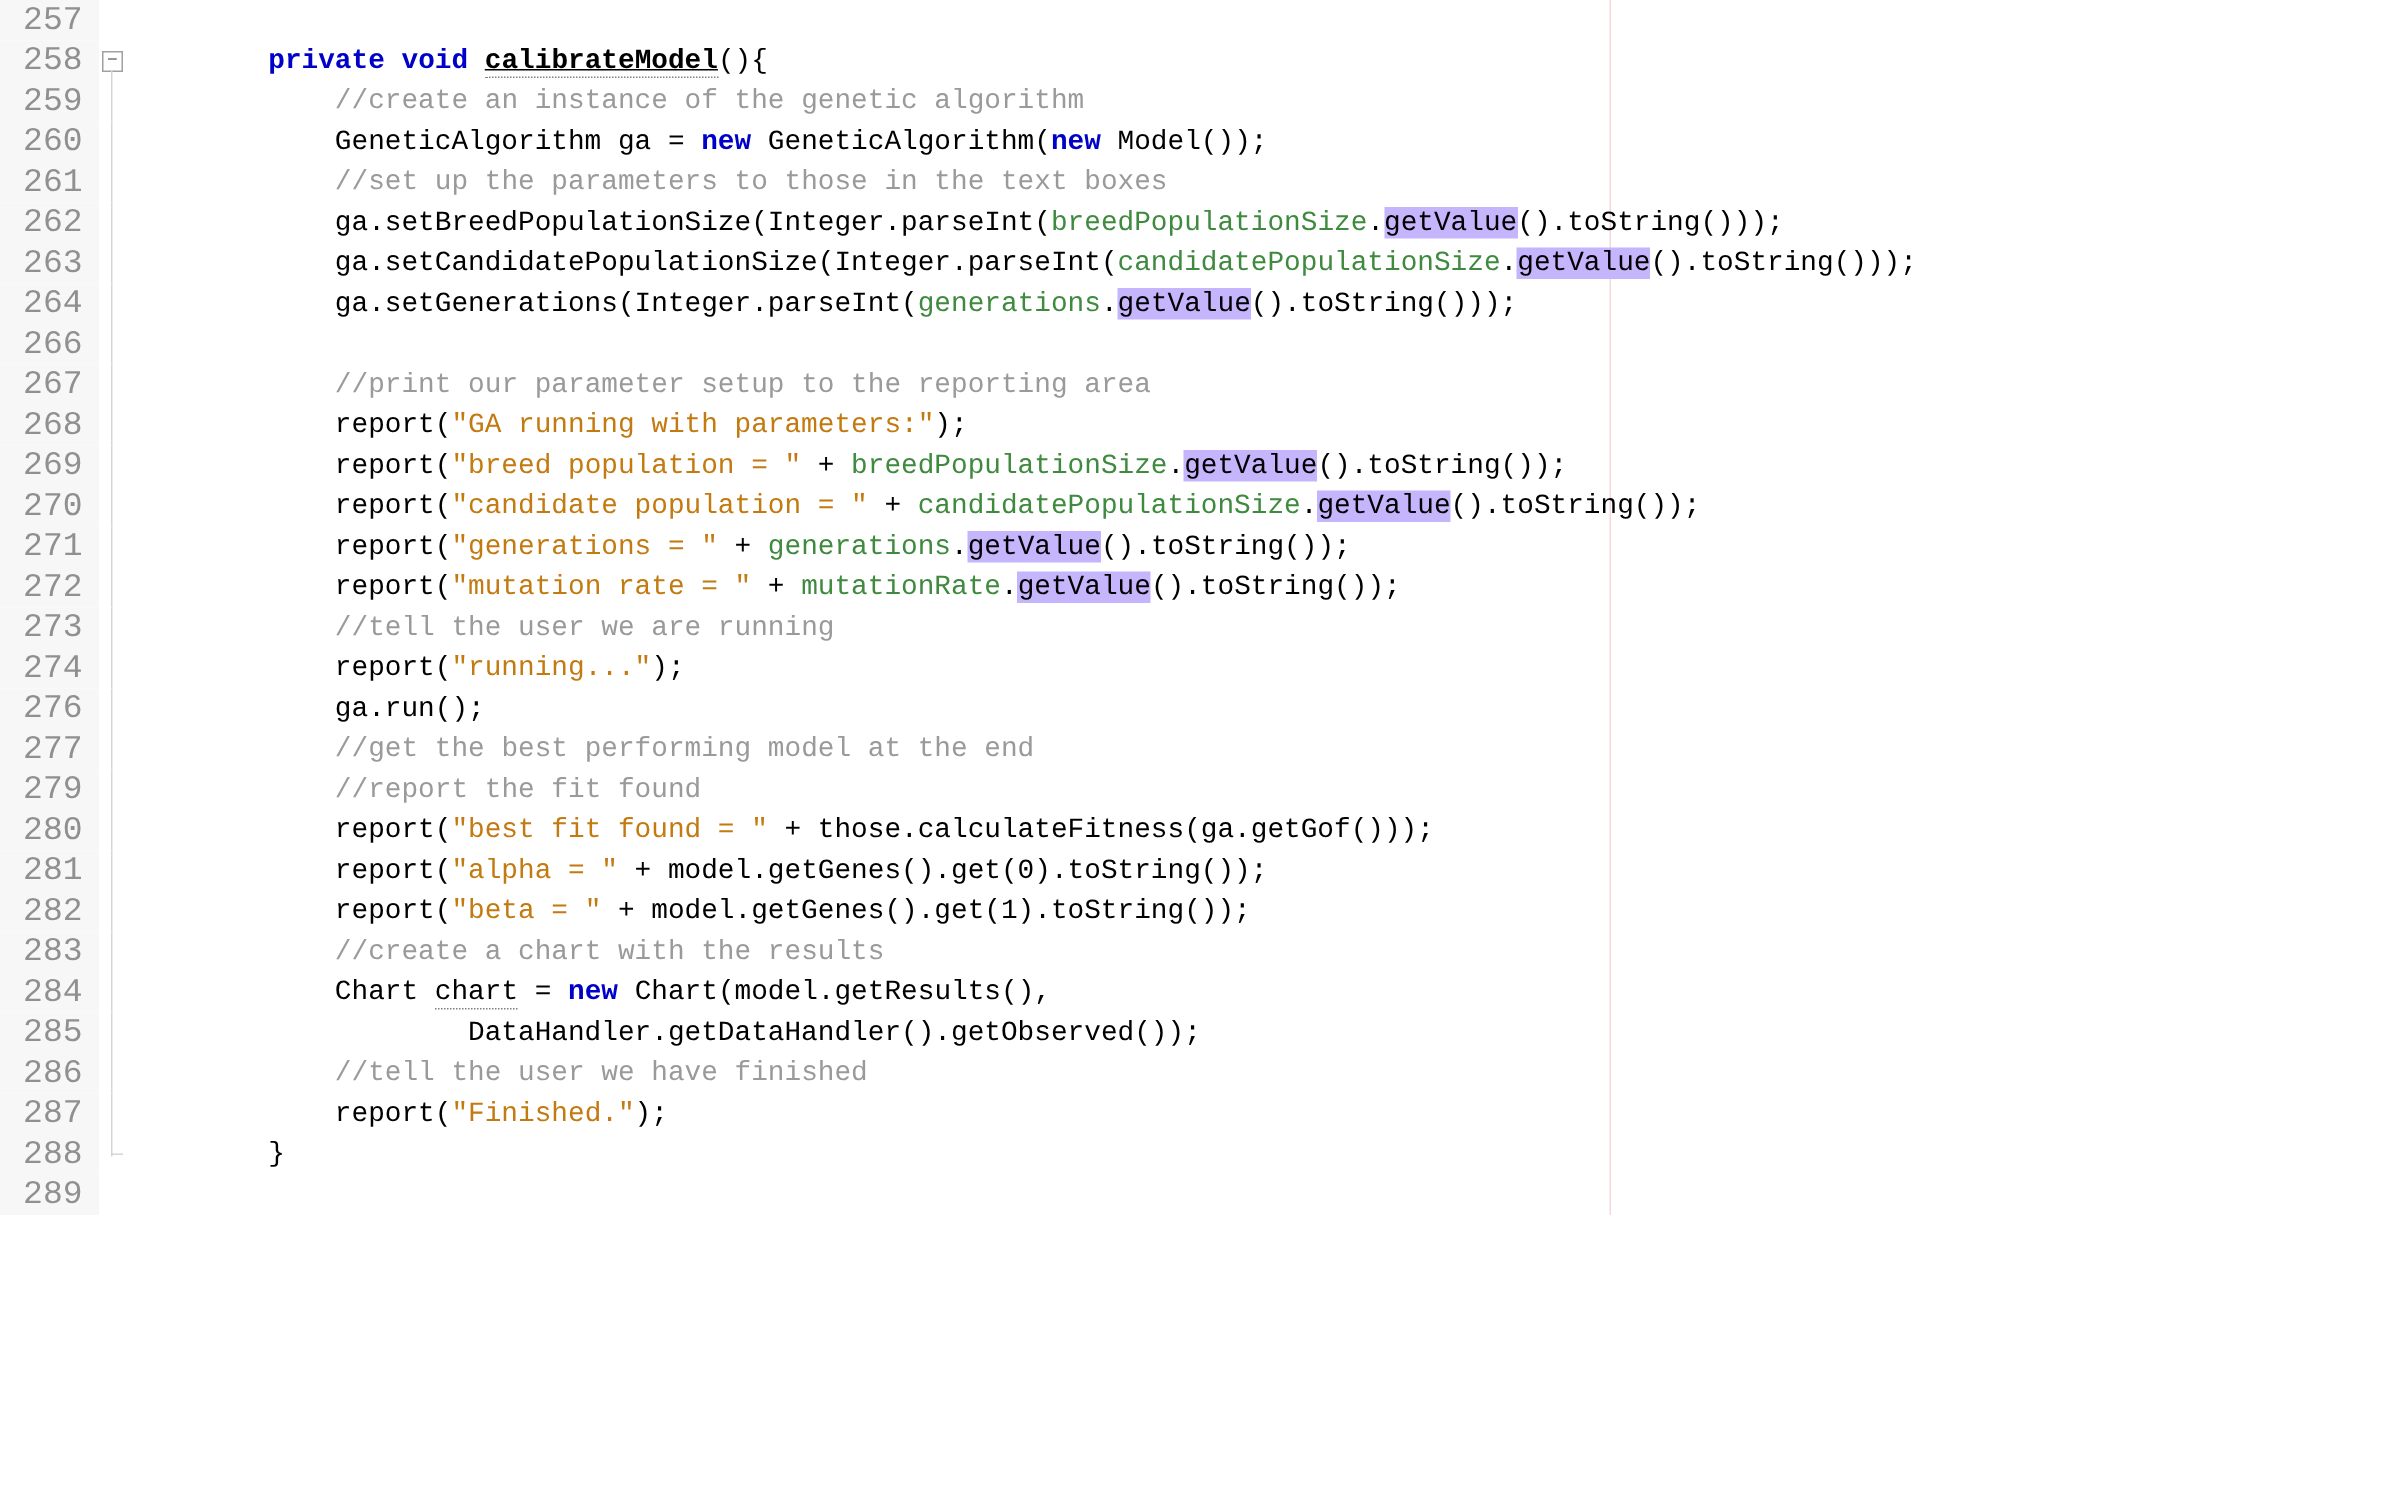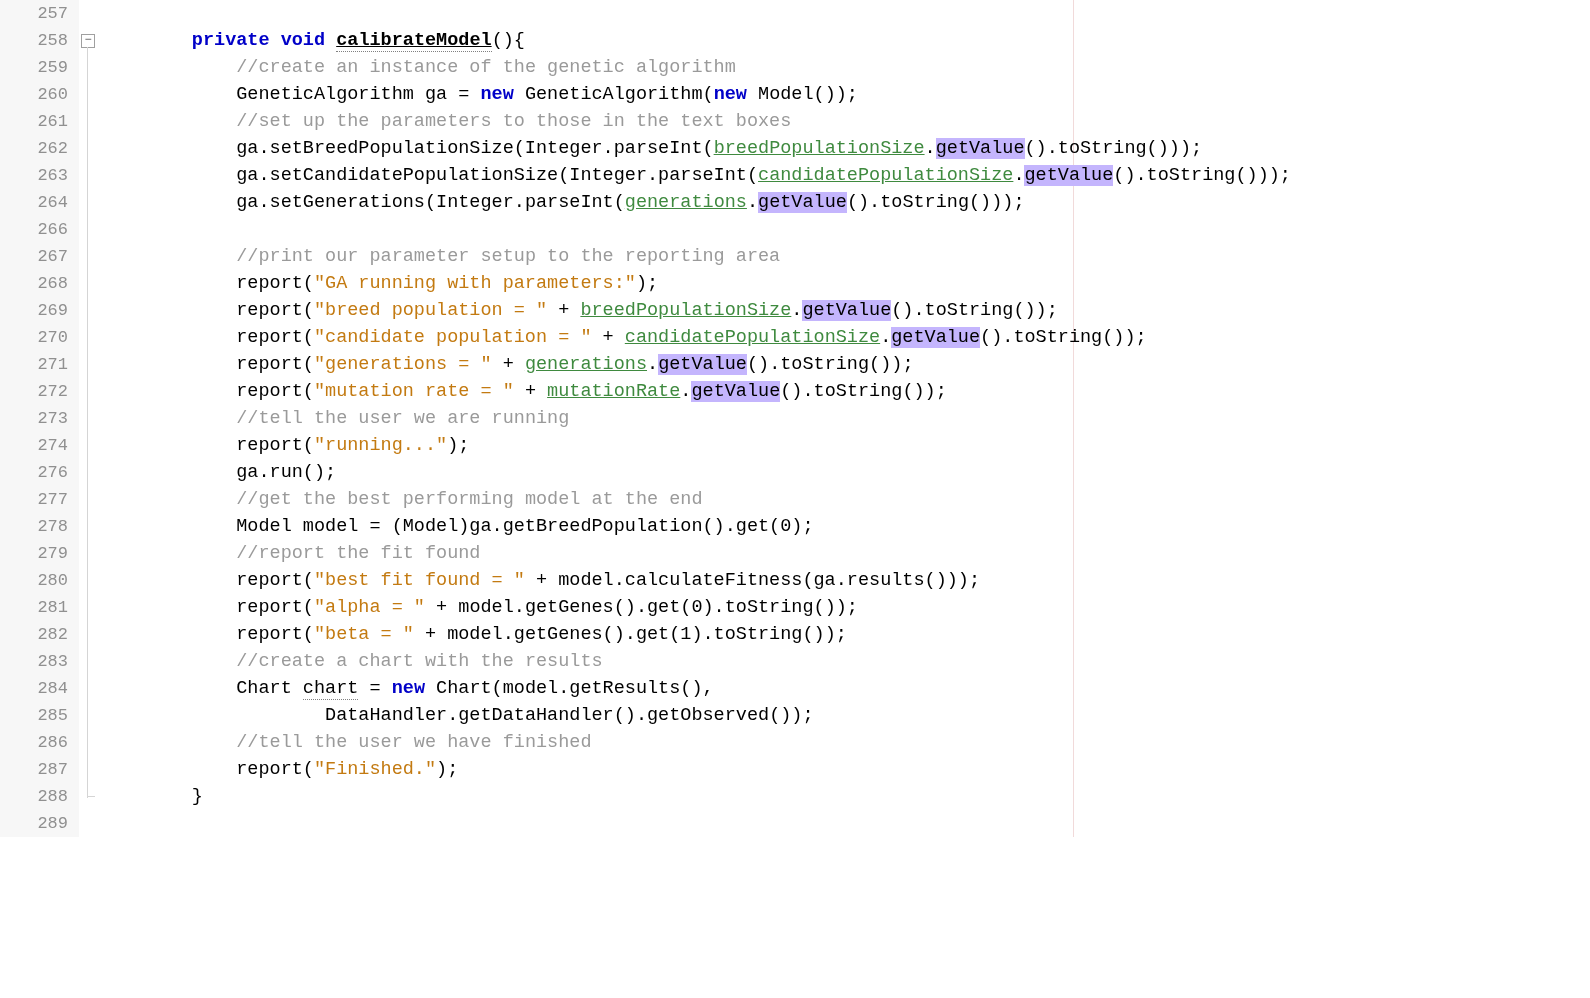--- a/index.html
+++ b/index.html
@@ -31,24 +31,23 @@
     white-space: pre;
     position: relative;
   }
   .line-number {
     width: 55px;
     text-align: right;
     color: #909090;
     background: #f7f7f7;
     padding-right: 10px;
     flex: 0 0 auto;
-    font-size: 17px;
+    font-size: 22px;
     user-select: none;
     border-right: 1px solid transparent;
-    padding-left: 13px;
   }
   .fold-column {
     width: 18px;
     flex: 0 0 auto;
     position: relative;
     background: #ffffff;
   }
   .fold-icon {
     position: absolute;
     left: 2px;
@@ -90,21 +89,21 @@
     content: "";
     position: absolute;
     left: 0; right: 0; top: 0; bottom: 0;
     background: #e8f2fe;
     z-index: -1;
   }
   .kw   { color: #0000c8; font-weight: 600; }
   .mname{ color: #000000; font-weight: 700; border-bottom: 1px dotted #808080; text-decoration: underline; }
   .cmt  { color: #9a9a9a; }
   .str  { color: #c37a11; }
-  .fld  { color: #3f8a3f; text-decoration: underline; }
+  .fld  { color: #3f8a3f; }
   .meth { color: #000000; }
   .hl   { background: #c4b5fd; }
   .var  { color: #000000; border-bottom: 1px dotted #808080;}
 </style>
 </head>
 <body>
 
 <div class="editor">
   <div class="margin-line"></div>
   <div id="lines-container">
@@ -120,23 +119,22 @@
       <div class="line"><div class="line-number">267</div><div class="fold-column"><div class="fold-rail"></div></div><div class="code"><span>            </span><span class="cmt">//print our parameter setup to the reporting area</span></div></div>
       <div class="line"><div class="line-number">268</div><div class="fold-column"><div class="fold-rail"></div></div><div class="code"><span>            report(</span><span class="str">"GA running with parameters:"</span><span>);</span></div></div>
       <div class="line"><div class="line-number">269</div><div class="fold-column"><div class="fold-rail"></div></div><div class="code"><span>            report(</span><span class="str">"breed population = "</span><span> + </span><span class="fld">breedPopulationSize</span><span>.</span><span class="hl">getValue</span><span>().toString());</span></div></div>
       <div class="line"><div class="line-number">270</div><div class="fold-column"><div class="fold-rail"></div></div><div class="code"><span>            report(</span><span class="str">"candidate population = "</span><span> + </span><span class="fld">candidatePopulationSize</span><span>.</span><span class="hl">getValue</span><span>().toString());</span></div></div>
       <div class="line"><div class="line-number">271</div><div class="fold-column"><div class="fold-rail"></div></div><div class="code"><span>            report(</span><span class="str">"generations = "</span><span> + </span><span class="fld">generations</span><span>.</span><span class="hl">getValue</span><span>().toString());</span></div></div>
       <div class="line"><div class="line-number">272</div><div class="fold-column"><div class="fold-rail"></div></div><div class="code"><span>            report(</span><span class="str">"mutation rate = "</span><span> + </span><span class="fld">mutationRate</span><span>.</span><span class="hl">getValue</span><span>().toString());</span></div></div>
       <div class="line"><div class="line-number">273</div><div class="fold-column"><div class="fold-rail"></div></div><div class="code"><span>            </span><span class="cmt">//tell the user we are running</span></div></div>
       <div class="line"><div class="line-number">274</div><div class="fold-column"><div class="fold-rail"></div></div><div class="code"><span>            report(</span><span class="str">"running..."</span><span>);</span></div></div>
       <div class="line"><div class="line-number">276</div><div class="fold-column"><div class="fold-rail"></div></div><div class="code"><span>            ga.run();</span></div></div>
       <div class="line"><div class="line-number">277</div><div class="fold-column"><div class="fold-rail"></div></div><div class="code"><span>            </span><span class="cmt">//get the best performing model at the end</span></div></div>
-      <div class="line"><div class="line-number">278</div><div class="fold-column"><div class="fold-rail"></div></div><div class="code"><span>            Model model = (Model)ga.getBreedPopulation().get(0);</span></div></div>
       <div class="line"><div class="line-number">279</div><div class="fold-column"><div class="fold-rail"></div></div><div class="code"><span>            </span><span class="cmt">//report the fit found</span></div></div>
-      <div class="line"><div class="line-number">280</div><div class="fold-column"><div class="fold-rail"></div></div><div class="code"><span>            report(</span><span class="str">"best fit found = "</span><span> + model.calculateFitness(ga.results()));</span></div></div>
+      <div class="line"><div class="line-number">280</div><div class="fold-column"><div class="fold-rail"></div></div><div class="code"><span>            report(</span><span class="str">"best fit found = "</span><span> + those.calculateFitness(ga.getGof()));</span></div></div>
       <div class="line"><div class="line-number">281</div><div class="fold-column"><div class="fold-rail"></div></div><div class="code"><span>            report(</span><span class="str">"alpha = "</span><span> + model.getGenes().get(0).toString());</span></div></div>
       <div class="line"><div class="line-number">282</div><div class="fold-column"><div class="fold-rail"></div></div><div class="code"><span>            report(</span><span class="str">"beta = "</span><span> + model.getGenes().get(1).toString());</span></div></div>
       <div class="line"><div class="line-number">283</div><div class="fold-column"><div class="fold-rail"></div></div><div class="code"><span>            </span><span class="cmt">//create a chart with the results</span></div></div>
       <div class="line"><div class="line-number">284</div><div class="fold-column"><div class="fold-rail"></div></div><div class="code"><span>            Chart </span><span class="var">chart</span><span> = </span><span class="kw">new</span><span> Chart(model.getResults(),</span></div></div>
       <div class="line"><div class="line-number">285</div><div class="fold-column"><div class="fold-rail"></div></div><div class="code"><span>                    DataHandler.</span><span class="meth">getDataHandler</span><span>().getObserved());</span></div></div>
       <div class="line current"><div class="line-number">286</div><div class="fold-column"><div class="fold-rail"></div></div><div class="code"><span>            </span><span class="cmt">//tell the user we have finished</span></div></div>
       <div class="line"><div class="line-number">287</div><div class="fold-column"><div class="fold-rail"></div></div><div class="code"><span>            report(</span><span class="str">"Finished."</span><span>);</span></div></div>
       <div class="line"><div class="line-number">288</div><div class="fold-column"><div class="fold-rail cap-bottom"></div><div class="fold-end"></div></div><div class="code"><span>        }</span></div></div>
       <div class="line"><div class="line-number">289</div><div class="fold-column"></div><div class="code"></div></div>
     </div>

